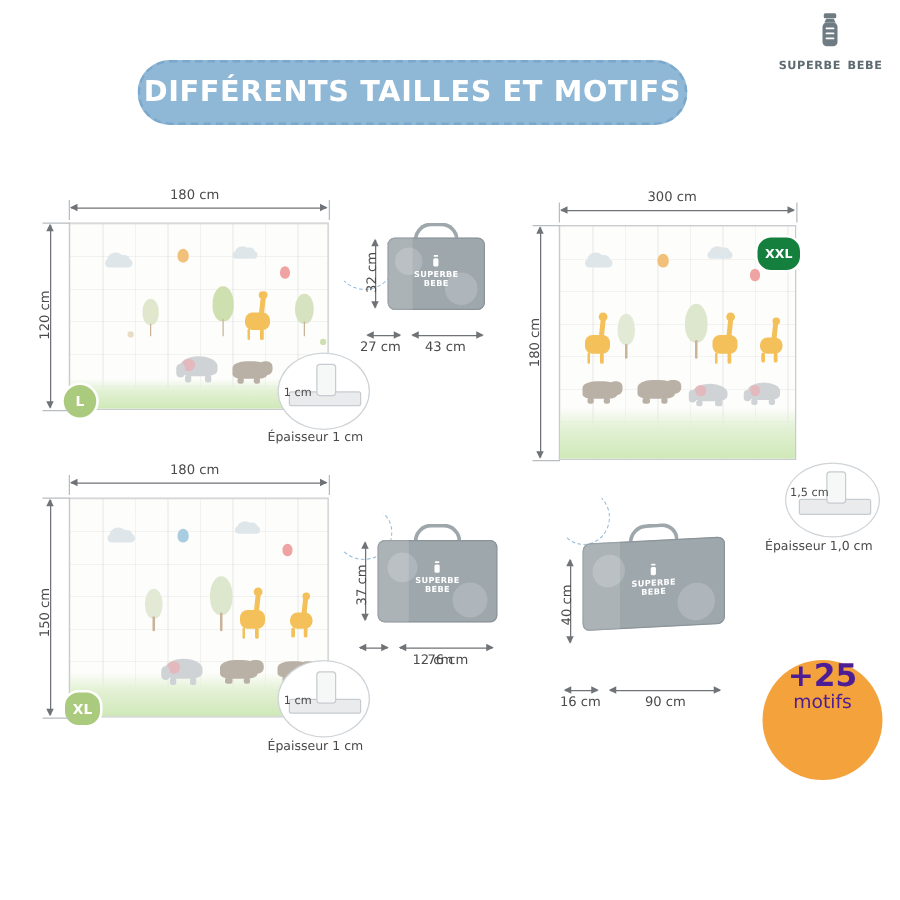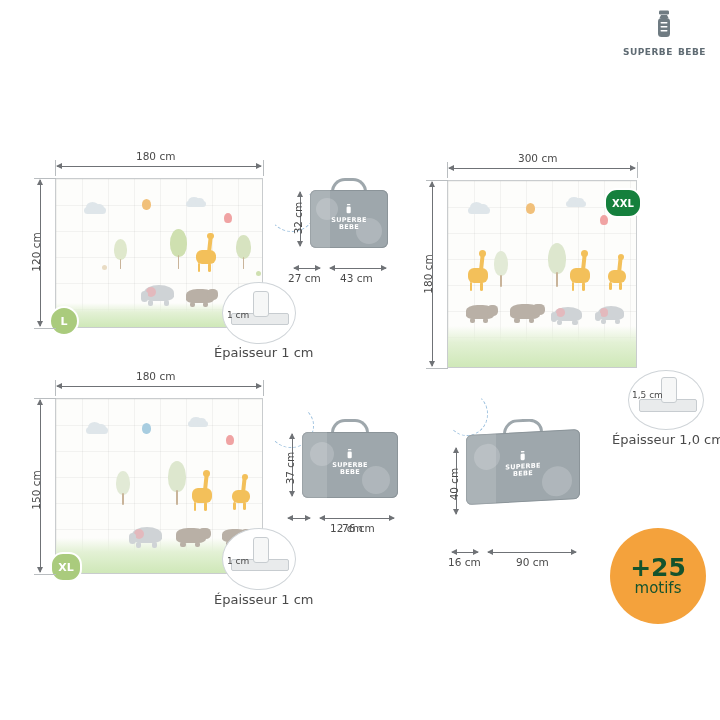--- a/index.html
+++ b/index.html
@@ -135,31 +135,31 @@
 
   
   .callout{
     position:absolute;border-radius:50%;background:#ffffff;
     border:1px solid #cfd4d8;overflow:hidden;
   }
   .callout .slab{
     position:absolute;background:#e9ebec;border:1px solid #c7ccd0;
   }
   .callout .slab2{position:absolute;background:#f6f7f7;border:1px solid #c7ccd0;}
-  .callout-label{position:absolute;font-size:13px;color:#4a4a4a;text-align:left;white-space:nowrap;}
+  .callout-label{position:absolute;font-size:10px;color:#4a4a4a;text-align:left;white-space:nowrap;}
   .callout-dim{position:absolute;font-size:9px;color:#4a4a4a;white-space:nowrap;}
 
   
   .arc{position:absolute;border:1.5px dashed #9cc0de;border-radius:50%;}
 
   
   .motifs{
     position:absolute;right:14px;bottom:96px;width:96px;height:96px;border-radius:50%;
-    background:#f4a23c;color:#14532d;display:flex;flex-direction:column;
-    align-items:center;justify-content:center;line-height:1.05;
+    background:#f4a23c;color:#4c1d95;display:flex;flex-direction:column;
+    align-items:center;line-height:1.05;
   }
   .motifs .big{font-size:25px;font-weight:bold;}
   .motifs .small{font-size:15px;}
 
   
   .footer{
     position:absolute;left:100px;bottom:14px;width:520px;height:68px;
     border:1.5px dashed #9cc0de;border-radius:14px;
     display:flex;align-items:center;justify-content:center;text-align:center;
     box-sizing:border-box;
@@ -177,20 +177,23 @@
       <path d="M10 5 h6 l1.5 3 h-9 z" fill="#6f7b82"></path>
       <rect x="7" y="8" width="12" height="19" rx="3.5" fill="#6f7b82"></rect>
       <rect x="9.5" y="12" width="7" height="1.4" rx="0.7" fill="#ffffff"></rect>
       <rect x="9.5" y="16" width="7" height="1.4" rx="0.7" fill="#ffffff"></rect>
       <rect x="9.5" y="20" width="7" height="1.4" rx="0.7" fill="#ffffff"></rect>
     </svg>
     <span class="name">SUPERBE</span>
     <span class="name">BEBE</span>
   </div>
 
+  <div class="title-banner">
+    <span class="t">Différents tailles et motifs</span>
+  </div>
 
   <div class="mat" style="left:55px;top:178px;width:208px;height:150px;">
     <div class="grid"></div>
     <div class="grass"></div>
 
     <div class="cloud" style="left:28px;top:28px;width:22px;height:7px;"></div>
     <div class="cloud" style="left:130px;top:22px;width:20px;height:6px;"></div>
     <div class="balloon" style="left:86px;top:20px;width:9px;height:11px;background:#f1c07a;"></div>
     <div class="balloon" style="left:168px;top:34px;width:8px;height:10px;background:#f0a3a3;"></div>
 

